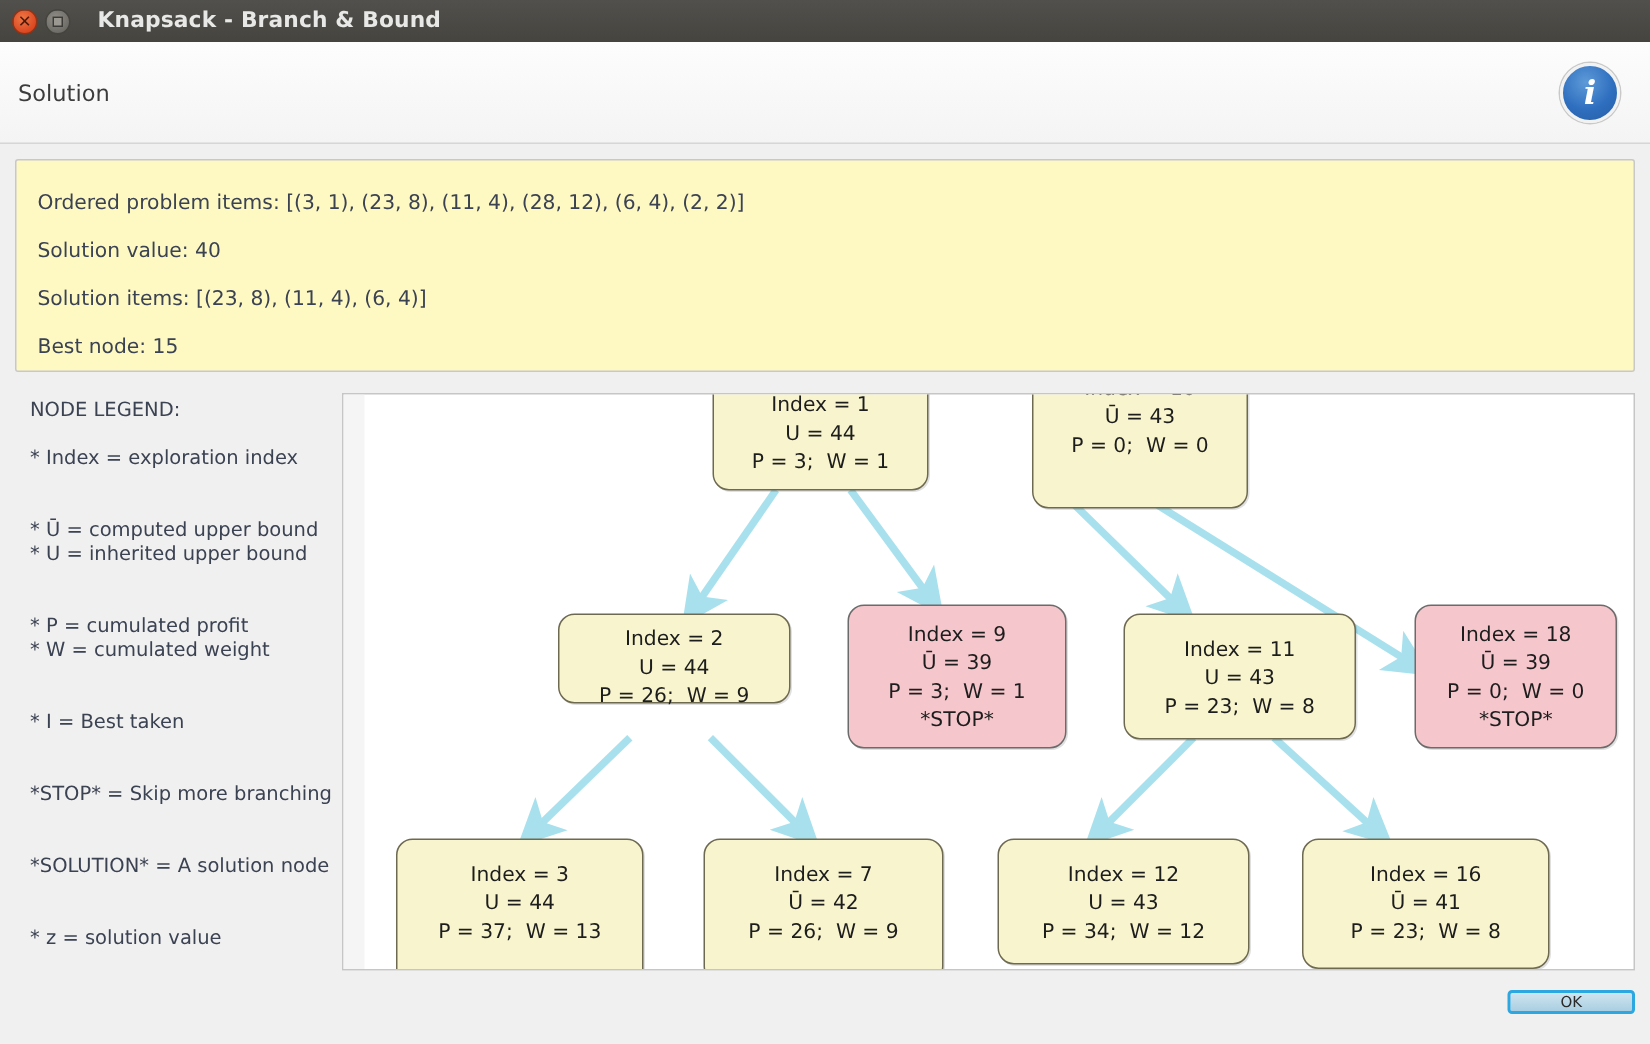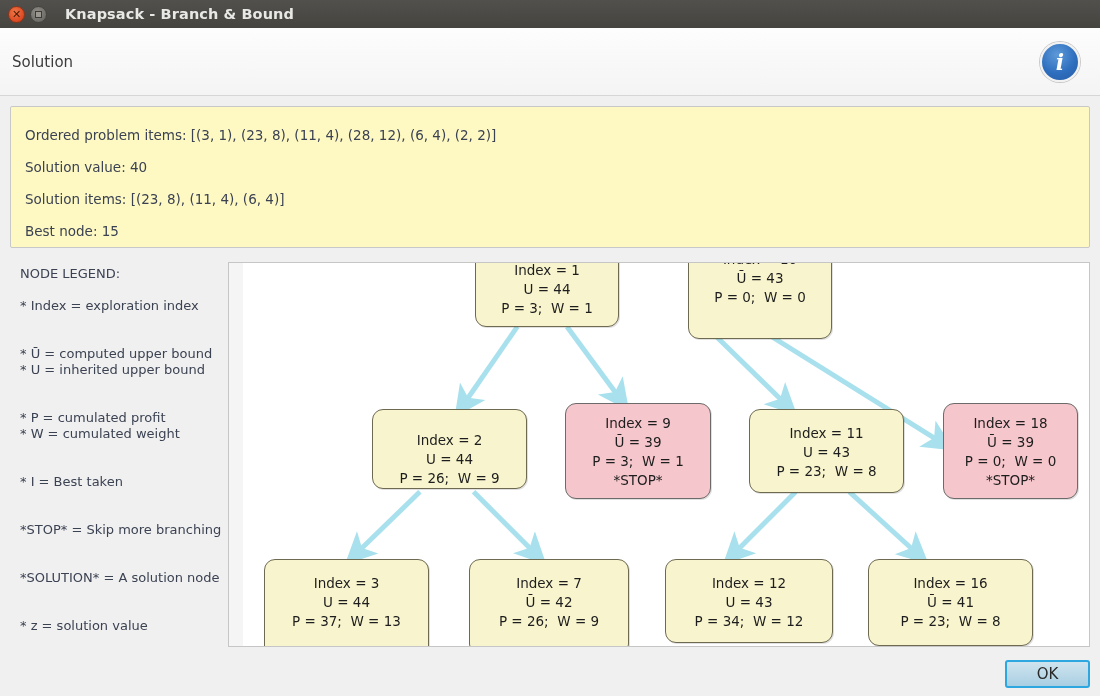--- a/index.html
+++ b/index.html
@@ -226,21 +226,21 @@
       <div class="node yellow" style="left: 246px; top: -14px; width: 144px; height: 78px; padding-top: 10.5px;">
             <div>Index = 1</div>
             <div>U = 44</div>
             <div>P = 3;  W = 1</div>
           </div>
           <div class="node yellow" style="left: 429px; top: -14px; width: 144px; height: 90px; padding-top: 0; margin-left: 30px;">
             <div>Index = 10</div>
             <div>Ū = 43</div>
             <div>P = 0;  W = 0</div>
           </div>
-          <div class="node yellow" style="left: 143px; top: 146px; width: 155px; height: 80px; padding-top: 21px;">
+          <div class="node yellow" style="left: 143px; top: 146px; width: 155px; height: 60px; padding-top: 7px;">
             <div>Index = 2</div>
             <div>U = 44</div>
             <div>P = 26;  W = 9</div>
           </div>
           <div class="node pink" style="left: 336px; top: 140px; width: 146px; height: 96px; padding-top: 10px;">
             <div>Index = 9</div>
             <div>Ū = 39</div>
             <div>P = 3;  W = 1</div>
             <div>*STOP*</div>
           </div>
@@ -275,17 +275,17 @@
             <div>Ū = 41</div>
             <div>P = 23;  W = 8</div>
           </div>
         </div>
     </div>
 
   </div>
 </div>
 
 <div style="position:absolute;left:0;bottom:0;width:1100px;height:44px;background:#f0f0f0;">
-  <button style="position:absolute;right:10px;top:8px;width:85px;height:28px;
+  <button style="position:absolute;right:10px;top:8px;width:85px;height:16px;
                  border:2px solid #2ca7e0;border-radius:3px;
                  background:linear-gradient(to bottom,#cfe4ef 0%,#a9cfe2 100%);
-                 font-family:'DejaVu Sans','Liberation Sans',sans-serif;font-size:15px;color:#2a2a2a;cursor:pointer;">OK</button>
+                 font-family:'DejaVu Sans','Liberation Sans',sans-serif;font-size:10px;color:#2a2a2a;cursor:pointer;">OK</button>
 </div>
 
 </body></html>

